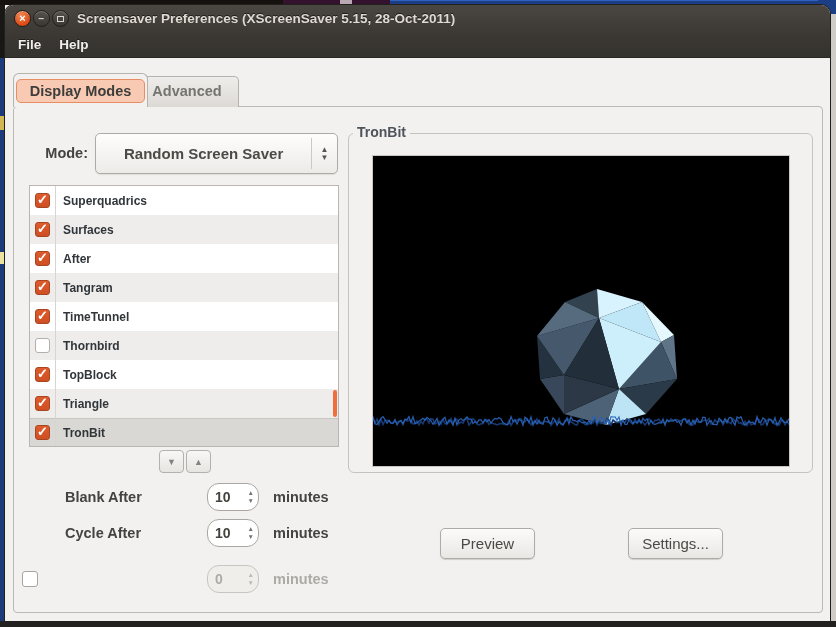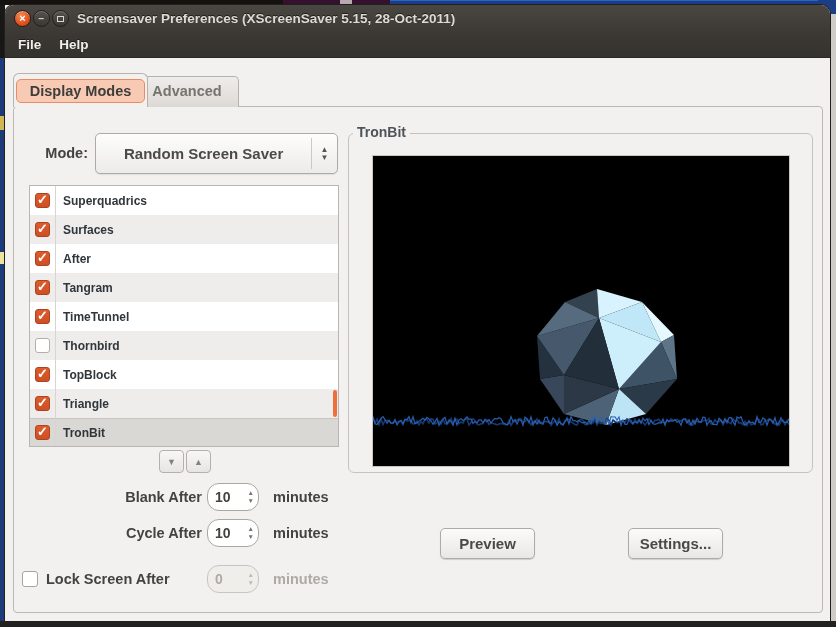--- a/index.html
+++ b/index.html
@@ -86,21 +86,21 @@
   .scroll-thumb{position:absolute;right:1px;top:204px;width:4px;height:27px;background:var(--scrollbar-orange);border-radius:2px;z-index:5;}
 
   
   .mini-btn{position:absolute;top:445px;width:25px;height:23px;z-index:4;
             background:linear-gradient(#f8f7f6,#e7e5e2);border:1px solid #b4b1ac;border-radius:4px;
             display:flex;align-items:center;justify-content:center;font-size:9px;color:#85827d;}
   .mini-down{left:154px;}
   .mini-up{left:181px;}
 
   
-  .t-label{position:absolute;width:137px;height:28px;line-height:28px;text-align:right;
+  .t-label{position:absolute;width:137px;height:28px;line-height:28px;text-align:left;
            font-size:14.5px;font-weight:bold;color:#454340;z-index:4;left:60px;}
   .t-unit{position:absolute;left:268px;height:28px;line-height:28px;font-size:14.5px;font-weight:bold;color:#454340;z-index:4;}
   .spin{position:absolute;left:202px;width:52px;height:28px;background:#fff;border:1px solid #aaa7a2;border-radius:12px;z-index:4;}
   .spin-val{position:absolute;left:7px;top:0;height:26px;line-height:26px;font-size:14px;font-weight:bold;color:#45433f;}
   .spin-arrows{position:absolute;right:4px;top:2px;bottom:2px;display:flex;flex-direction:column;align-items:center;justify-content:center;gap:2px;}
   .spin-arrows span{font-size:6.5px;line-height:6px;color:#77746f;}
   .spin.disabled{background:#f0eeeb;border-color:#c8c5c0;}
   .spin.disabled .spin-val{color:#aeaba6;}
   .spin.disabled .spin-arrows span{color:#bdbab5;}
   .t-unit.disabled{color:#aeaba6;}
@@ -110,21 +110,21 @@
   
   .groupbox{position:absolute;left:343px;top:128px;width:465px;height:340px;border:1px solid #c6c3be;border-radius:6px;z-index:4;}
   .group-title{position:absolute;left:4px;top:-10px;background:#f2f1f0;padding:0 4px;
                font-size:14px;font-weight:bold;color:#4f545a;}
   .preview-box{position:absolute;left:367px;top:150px;width:418px;height:312px;background:#000;border:1px solid #c9c6c1;z-index:5;}
   .preview-box svg{display:block;}
 
   
   .push-btn{position:absolute;top:523px;width:95px;height:31px;z-index:4;
             background:linear-gradient(#fcfbfa,#e9e7e4);border:1px solid #aeaba6;border-radius:5px;
-            font-size:15px;font-weight:bold;color:#4b4946;text-align:center;line-height:29px;
+            font-size:15px;font-weight:normal;color:#4b4946;text-align:center;line-height:29px;
             box-shadow:0 1px 1px rgba(0,0,0,.15);}
   .btn-preview{left:435px;}
   .btn-settings{left:623px;}
 </style>
 </head>
 <body>
 
 <div id="screen">
 
   <div class="abs desk-topleft"></div>
@@ -254,21 +254,20 @@
     <div class="spin" style="top:514px;">
       <div class="spin-val">10</div>
       <div class="spin-arrows">
           <span>▲</span>
           <span>▼</span>
         </div>
     </div>
     <div class="t-unit" style="top:514px;">minutes</div>
 
     <div class="lock-cb"></div>
-    <div class="lock-label">Lock Screen After</div>
     <div class="spin disabled" style="top:560px;">
       <div class="spin-val">0</div>
       <div class="spin-arrows">
           <span>▲</span>
           <span>▼</span>
         </div>
     </div>
     <div class="t-unit disabled" style="top:560px;">minutes</div>
 
     <div class="groupbox">

